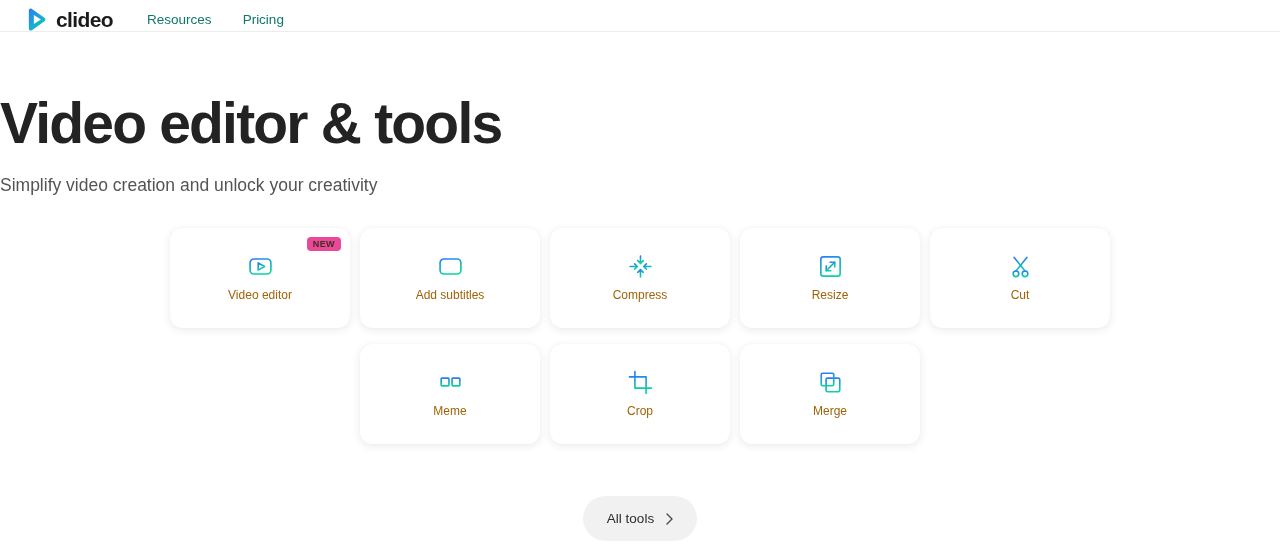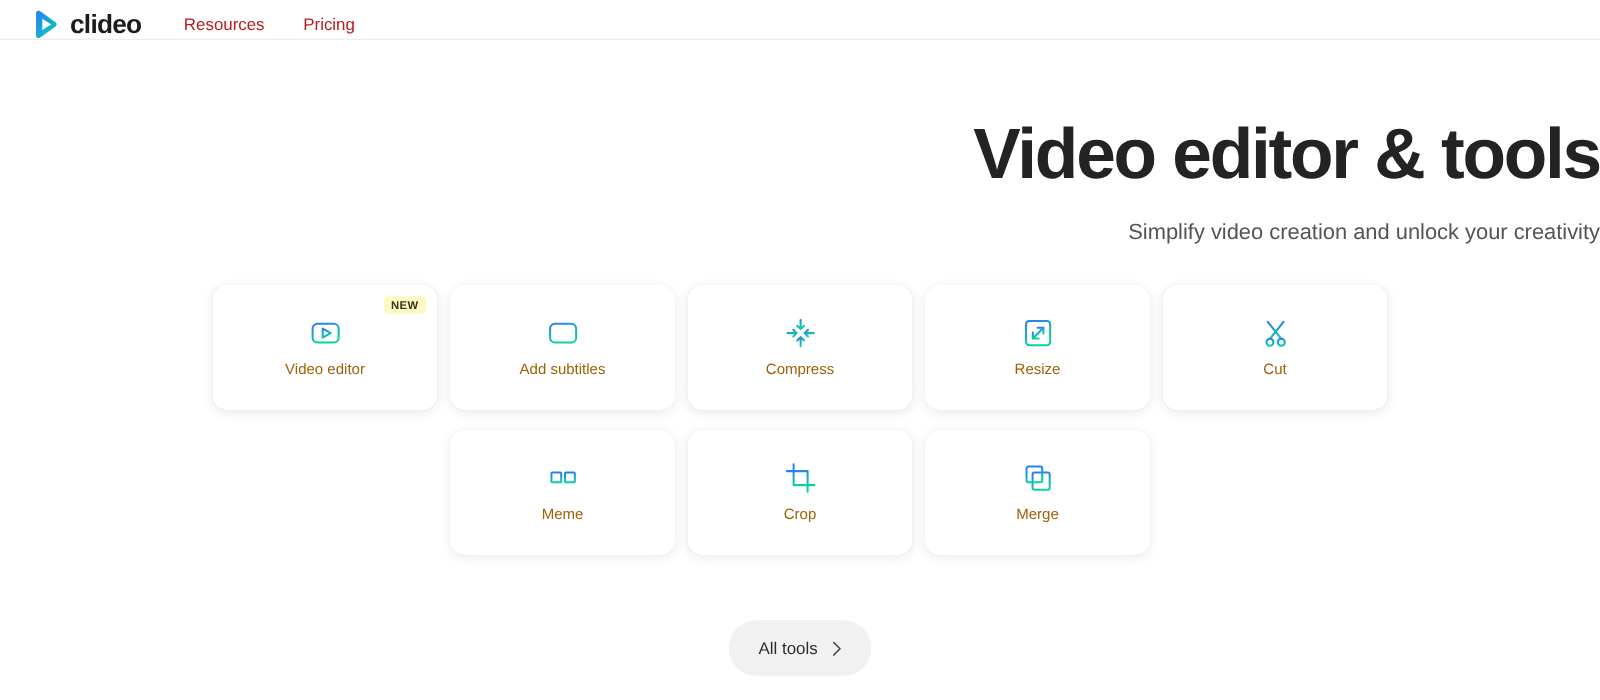--- a/index.html
+++ b/index.html
@@ -50,21 +50,21 @@
   }
 
   .nav {
     display: flex;
     align-items: center;
     gap: 31px;
   }
 
   .nav-link {
     font-size: 13.5px;
-    color: #b91c1c;
+    color: #0f766e;
     text-decoration: none;
     white-space: nowrap;
   }
 
   .header-actions {
     margin-left: auto;
     display: flex;
     align-items: center;
     gap: 8px;
   }
@@ -90,21 +90,21 @@
     font-size: 13.5px;
     font-weight: bold;
     color: #ffffff;
     padding: 7px 20px;
     cursor: pointer;
     line-height: 1;
   }
 
   
   .hero {
-    text-align: right;
+    text-align: left;
     padding-top: 62px;
   }
 
   .hero-title {
     font-size: 57px;
     font-weight: bold;
     letter-spacing: -1.8px;
     color: #232323;
     line-height: 1.05;
   }
@@ -157,21 +157,21 @@
 
   .tool-label {
     font-size: 12px;
     color: #a16207;
   }
 
   .badge-new {
     position: absolute;
     top: 9px;
     right: 9px;
-    background: #fef9c3;
+    background: #ec4899;
     color: #38331a;
     font-size: 9px;
     font-weight: bold;
     letter-spacing: 0.4px;
     padding: 3px 6px 2px;
     border-radius: 4px;
     line-height: 1;
   }
 
   

